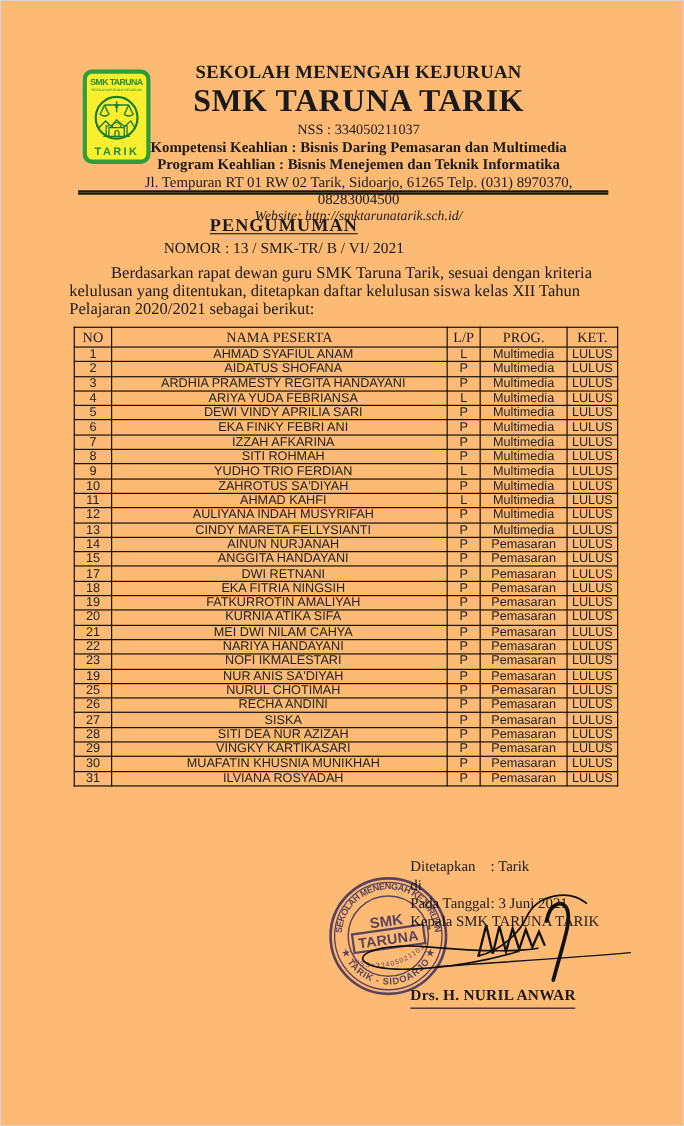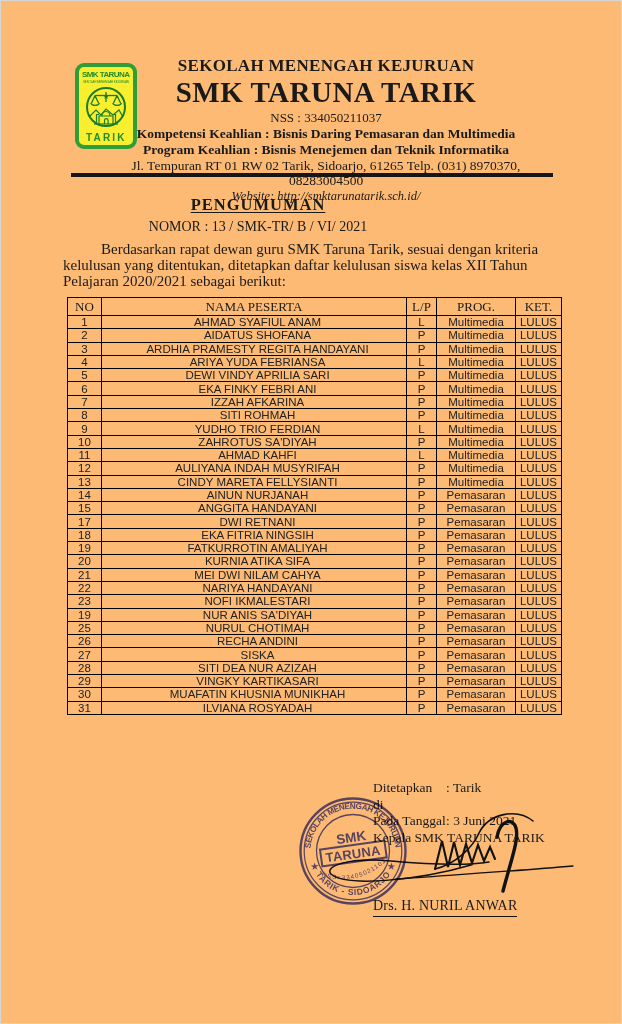--- a/index.html
+++ b/index.html
@@ -33,21 +33,21 @@
   .results th { font-family:"Liberation Serif", serif; font-weight:normal; font-size:13px; height:18px; padding:0; text-align:center; }
   .results td { font-family:"Liberation Sans", sans-serif; font-size:11.5px; height:13.3px; padding:0; text-align:center; color:#222; }
   .results td.c1 { text-align:center; padding-left:7px;margin-top:36px; }
   .results .c0 { width:34px; } .results .c1 { width:305px; } .results .c2 { width:30px; }
   .results .c3 { width:79px; } .results .c4 { width:46px; }
 
   
   .closing { position:absolute; left:372px; top:779px; font-size:13.5px; line-height:16.5px; z-index:2; }
   .closing .row { display:flex; }
   .closing .lab { width:73px; }
-  .sign-name { display:inline-block; margin-top:52px; font-size:14px; font-weight:normal;
+  .sign-name { display:inline-block; margin-top:52px; font-size:14px; font-weight:bold;
                border-bottom:1.7px solid #111; padding-bottom:1px; letter-spacing:.2px; }
 
   .signature-svg { position:absolute; left:320px; top:806px; z-index:3; }
   .stamp-svg { position:absolute; left:292px; top:794px; z-index:4; opacity:.82; mix-blend-mode:multiply; }
 </style>
 </head>
 <body>
 
 <div class="page">
 

